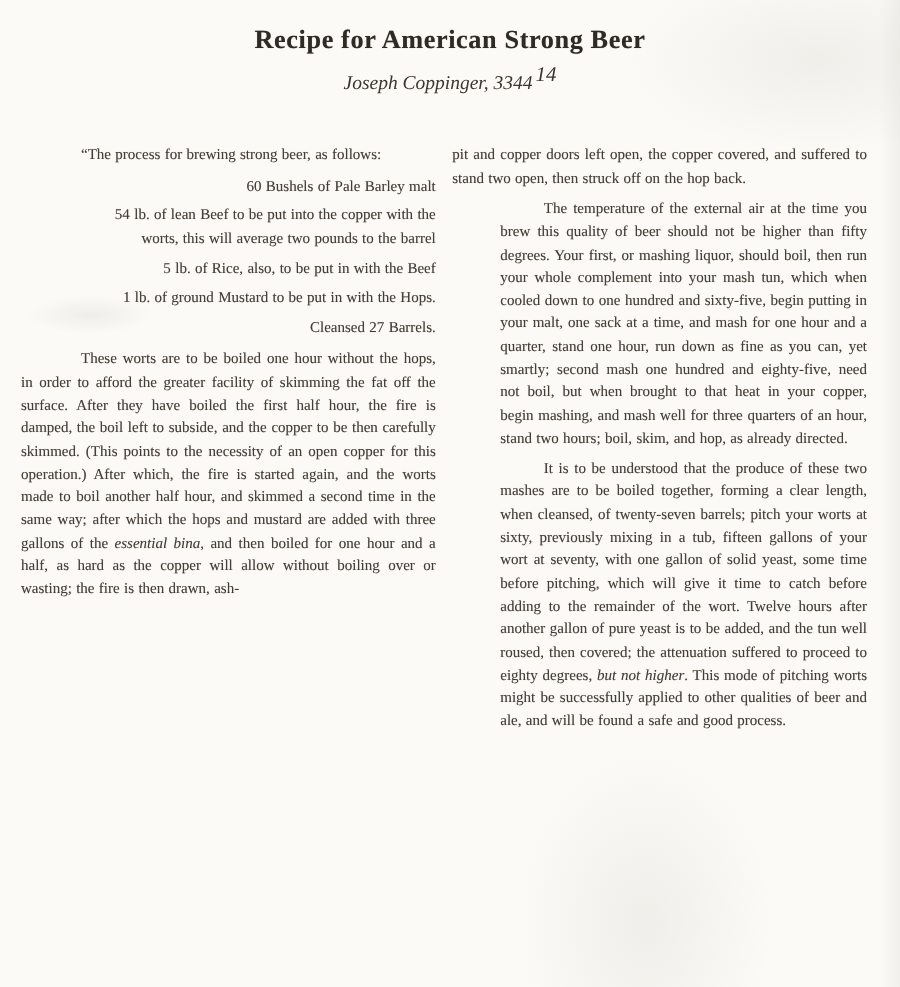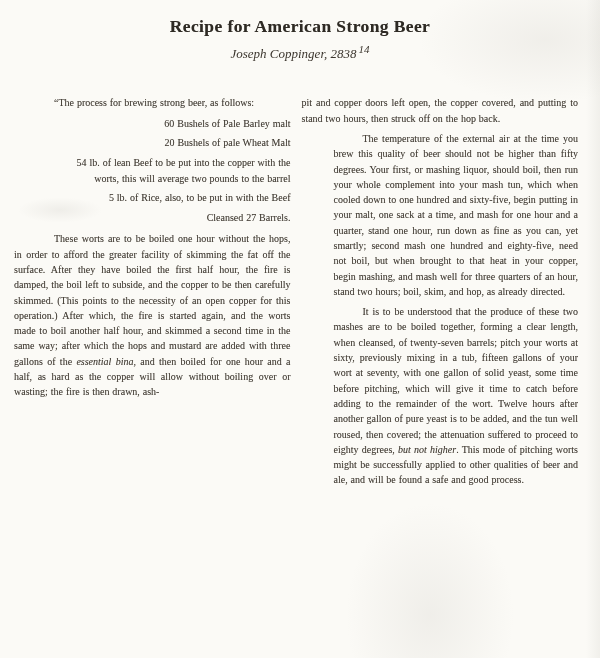--- a/index.html
+++ b/index.html
@@ -34,21 +34,21 @@
     color: #2e2a24;
     text-shadow: 0 0 0.6px rgba(46,42,36,0.45);
   }
   .byline {
     margin-top: 6px;
     font-style: italic;
     font-size: 13px;
     color: #3c362e;
   }
   .byline sup {
-    font-size: 11px;
+    font-size: 14px;
     margin-left: 2px;
   }
   .columns {
     display: flex;
     gap: 11px;
     padding: 33px 22px 0 14px;
     box-sizing: border-box;
   }
   .col {
     flex: 1;
@@ -76,42 +76,42 @@
   em { font-style: italic; }
 </style>
 </head>
 <body>
 
 <div class="page">
 
   <header class="doc-header">
     <h1 class="doc-title">Recipe for American Strong Beer</h1>
     <div class="byline">
-      <span>Joseph Coppinger, 2838</span><sup>14</sup>
+      <span>Joseph Coppinger, 3344</span><sup>14</sup>
     </div>
   </header>
 
   <main class="columns">
 
     <section class="col">
       <p class="para indent-l">“The process for brewing strong beer, as follows:</p>
 
       <ul class="ingredients">
         <li>60 Bushels of Pale Barley malt</li>
-        <li>20 Bushels of pale Wheat Malt</li>
         <li>54 lb. of lean Beef to be put into the copper with the worts, this will average two pounds to the barrel</li>
         <li>5 lb. of Rice, also, to be put in with the Beef</li>
+        <li>1 lb. of ground Mustard to be put in with the Hops.</li>
         <li>Cleansed 27 Barrels.</li>
       </ul>
 
       <p class="para indent-l"><span>These worts are to be boiled one hour without the hops, in order to afford the greater facility of skimming the fat off the surface. After they have boiled the first half hour, the fire is damped, the boil left to subside, and the copper to be then carefully skimmed. (This points to the necessity of an open copper for this operation.) After which, the fire is started again, and the worts made to boil another half hour, and skimmed a second time in the same way; after which the hops and mustard are added with three gallons of the </span><em>essential bina</em><span>, and then boiled for one hour and a half, as hard as the copper will allow without boiling over or wasting; the fire is then drawn, ash-</span></p>
     </section>
 
     <section class="col">
-      <p class="para">pit and copper doors left open, the copper covered, and putting to stand two hours, then struck off on the hop back.</p>
+      <p class="para">pit and copper doors left open, the copper covered, and suffered to stand two open, then struck off on the hop back.</p>
 
       <p class="para indent-r">The temperature of the external air at the time you brew this quality of beer should not be higher than fifty degrees. Your first, or mashing liquor, should boil, then run your whole complement into your mash tun, which when cooled down to one hundred and sixty-five, begin putting in your malt, one sack at a time, and mash for one hour and a quarter, stand one hour, run down as fine as you can, yet smartly; second mash one hundred and eighty-five, need not boil, but when brought to that heat in your copper, begin mashing, and mash well for three quarters of an hour, stand two hours; boil, skim, and hop, as already directed.</p>
 
       <p class="para indent-r"><span>It is to be understood that the produce of these two mashes are to be boiled together, forming a clear length, when cleansed, of twenty-seven barrels; pitch your worts at sixty, previously mixing in a tub, fifteen gallons of your wort at seventy, with one gallon of solid yeast, some time before pitching, which will give it time to catch before adding to the remainder of the wort. Twelve hours after another gallon of pure yeast is to be added, and the tun well roused, then covered; the attenuation suffered to proceed to eighty degrees, </span><em>but not higher</em><span>. This mode of pitching worts might be successfully applied to other qualities of beer and ale, and will be found a safe and good process.</span></p>
     </section>
 
   </main>
 </div>
 
 </body></html>

